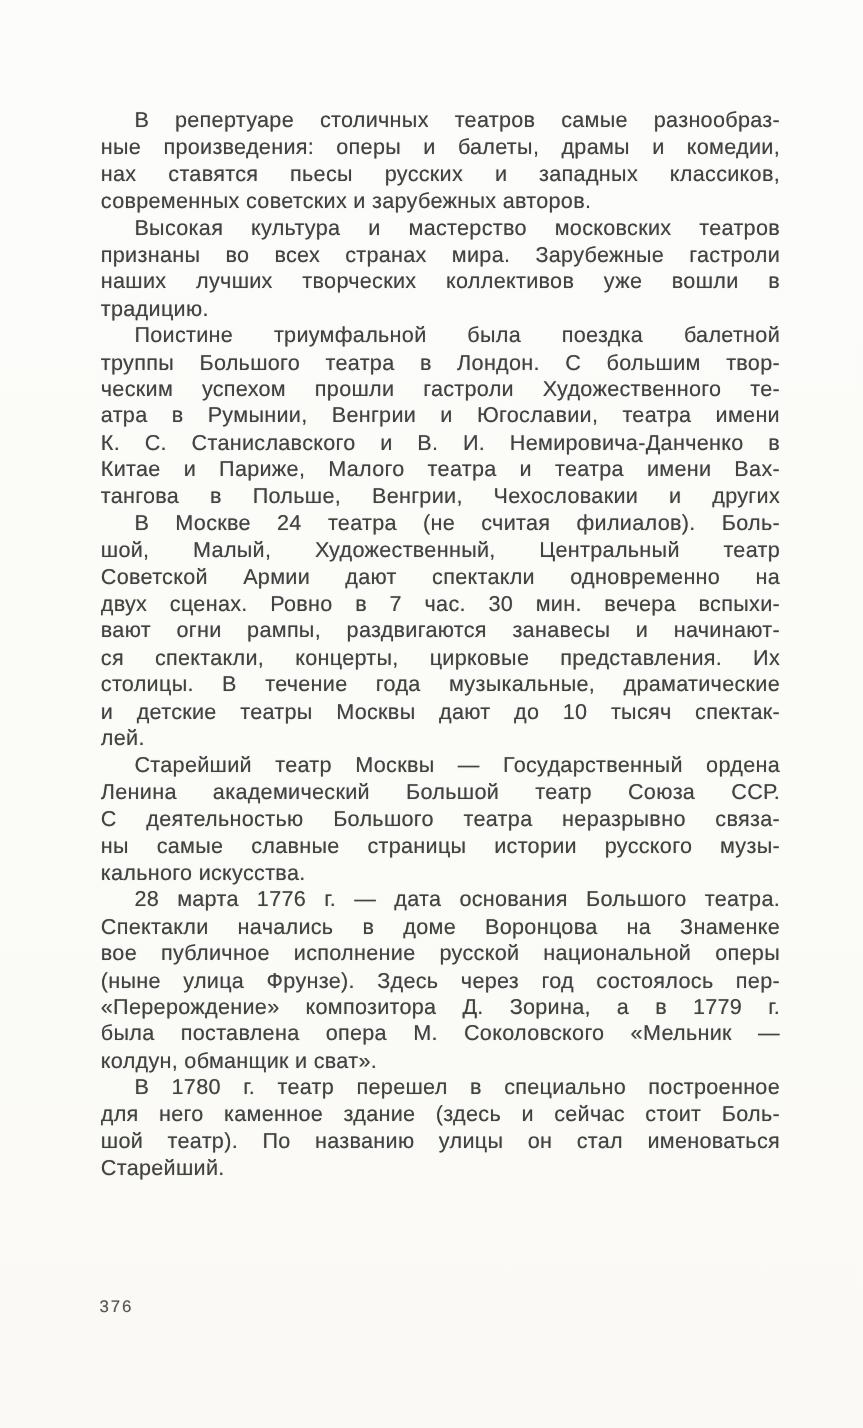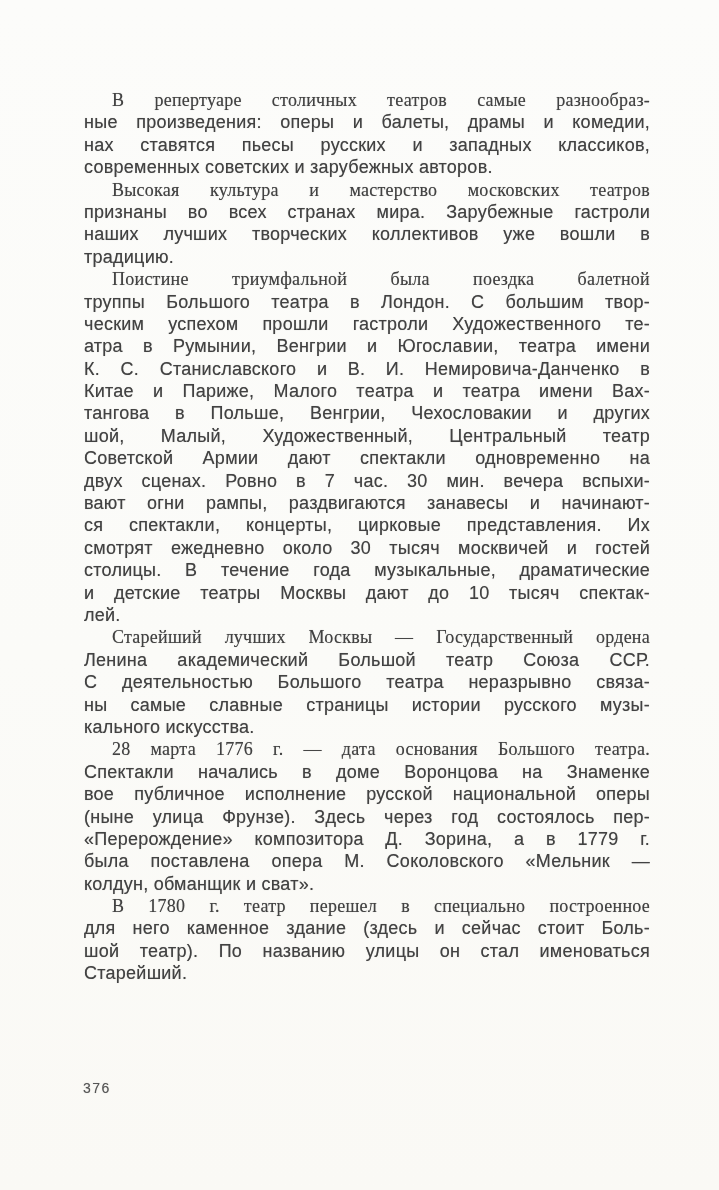--- a/index.html
+++ b/index.html
@@ -38,21 +38,20 @@
     text-align-last: justify;
     height: 22.4px;
     overflow: hidden;
     white-space: nowrap;
   }
   .line.justified {
     white-space: normal;
   }
   .line.first {
     text-indent: 28px;
-    font-family: Liberation Serif, serif;
   }
   .line.last {
     text-align-last: left;
   }
   .pagenum {
     position: absolute;
     left: 83px;
     top: 1080px;
     font-size: 14px;
     color: #565656;
@@ -80,32 +79,32 @@
       <div class="para">
         <div class="line justified first">Поистине триумфальной была поездка балетной</div>
         <div class="line justified">труппы Большого театра в Лондон. С большим твор-</div>
         <div class="line justified">ческим успехом прошли гастроли Художественного те-</div>
         <div class="line justified">атра в Румынии, Венгрии и Югославии, театра имени</div>
         <div class="line justified">К. С. Станиславского и В. И. Немировича-Данченко в</div>
         <div class="line justified">Китае и Париже, Малого театра и театра имени Вах-</div>
         <div class="line justified">тангова в Польше, Венгрии, Чехословакии и других</div>
       </div>
       <div class="para">
+        <div class="line justified first">В Москве 24 театра (не считая филиалов). Боль-</div>
         <div class="line justified">шой, Малый, Художественный, Центральный театр</div>
         <div class="line justified">Советской Армии дают спектакли одновременно на</div>
         <div class="line justified">двух сценах. Ровно в 7 час. 30 мин. вечера вспыхи-</div>
         <div class="line justified">вают огни рампы, раздвигаются занавесы и начинают-</div>
         <div class="line justified">ся спектакли, концерты, цирковые представления. Их</div>
-        <div class="line justified">смотрят ежедневно около 30 тысяч москвичей и гостей</div>
         <div class="line justified">столицы. В течение года музыкальные, драматические</div>
         <div class="line justified">и детские театры Москвы дают до 10 тысяч спектак-</div>
         <div class="line justified last">лей.</div>
       </div>
       <div class="para">
-        <div class="line justified first">Старейший лучших Москвы — Государственный ордена</div>
+        <div class="line justified first">Старейший театр Москвы — Государственный ордена</div>
         <div class="line justified">Ленина академический Большой театр Союза ССР.</div>
         <div class="line justified">С деятельностью Большого театра неразрывно связа-</div>
         <div class="line justified">ны самые славные страницы истории русского музы-</div>
         <div class="line justified last">кального искусства.</div>
       </div>
       <div class="para">
         <div class="line justified first">28 марта 1776 г. — дата основания Большого театра.</div>
         <div class="line justified">Спектакли начались в доме Воронцова на Знаменке</div>
         <div class="line justified">вое публичное исполнение русской национальной оперы</div>
         <div class="line justified">(ныне улица Фрунзе). Здесь через год состоялось пер-</div>

